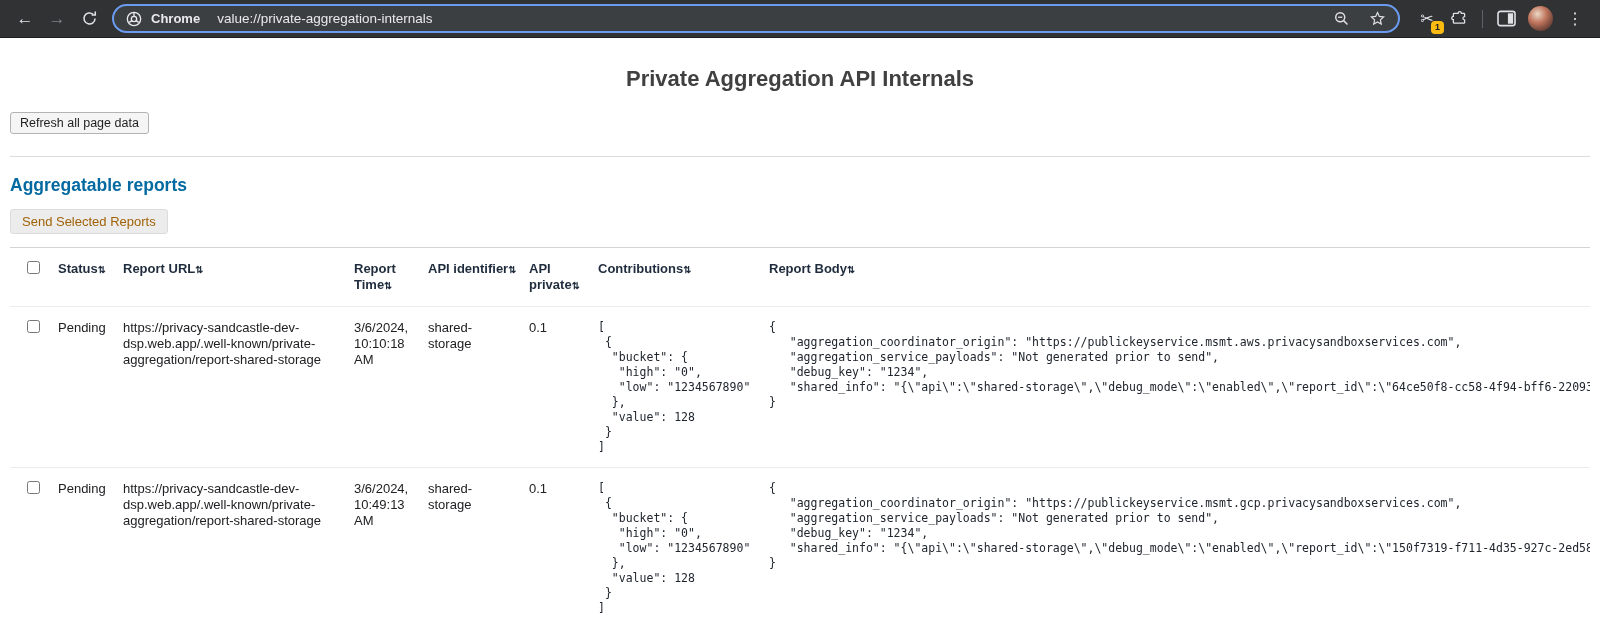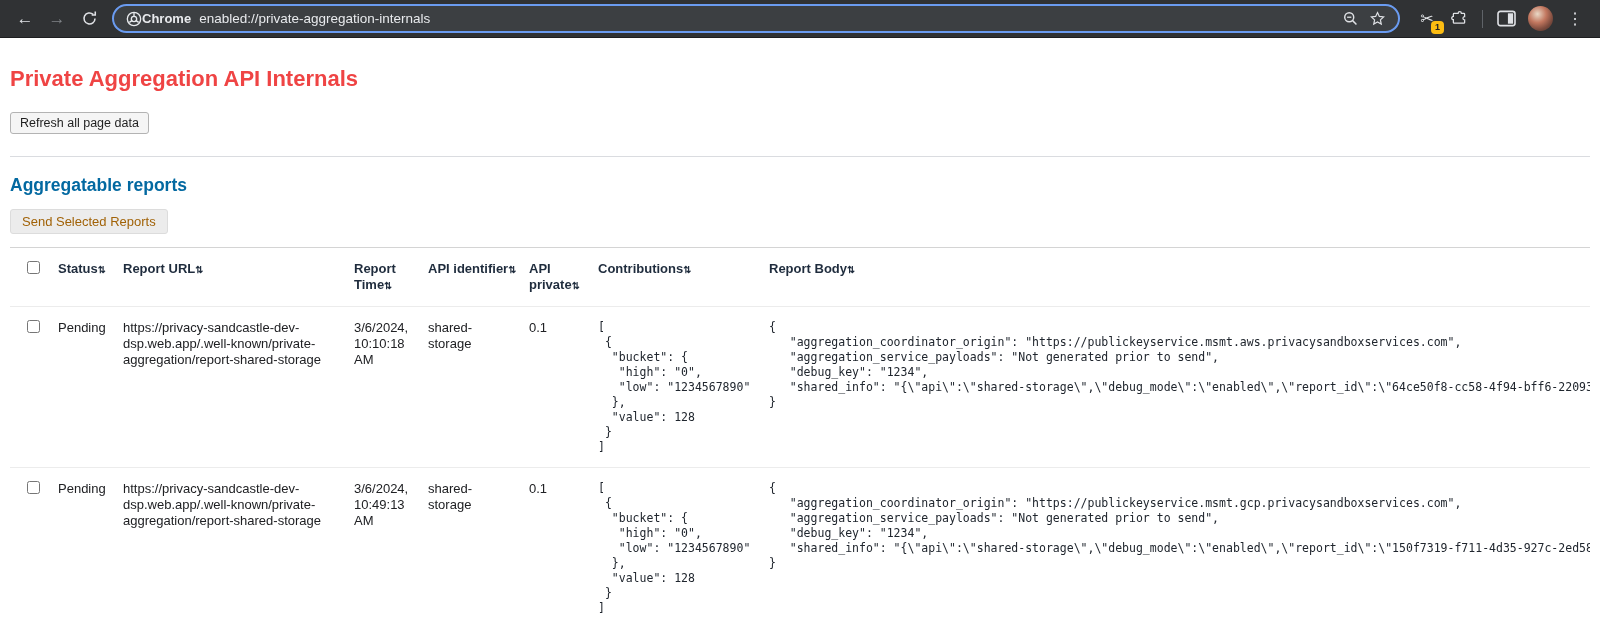--- a/index.html
+++ b/index.html
@@ -7,40 +7,40 @@
     font-family: "Liberation Sans", sans-serif; color: #202124; }
 
   
   .toolbar { height: 38px; background: #303234; display: flex; align-items: center;
     padding: 0 10px; gap: 2px; border-bottom: 1px solid #1d1e20; }
   .nav-btn { width: 30px; height: 30px; display: flex; align-items: center; justify-content: center;
     color: #dfe1e5; font-size: 17px; border-radius: 50%; flex: 0 0 auto; }
   .nav-btn.disabled { color: #7f8388; }
   .omnibox { flex: 1 1 auto; height: 29px; margin: 0 10px 0 6px; background: #3c3f42;
     border: 2px solid #6a9bf0; border-radius: 16px; display: flex; align-items: center;
-    padding: 0 12px; min-width: 0; }
+    padding: 0 12px; gap: 9px; min-width: 0; }
   .chrome-logo { flex: 0 0 auto; display: flex; }
   .chrome-label { color: #e8eaed; font-weight: bold; font-size: 13px; flex: 0 0 auto; }
   .url-text { color: #e8eaed; font-size: 13.5px; flex: 1 1 auto; white-space: nowrap;
     overflow: hidden; margin-left: 8px; }
   .omni-icon { flex: 0 0 auto; display: flex; align-items: center; margin-left: 10px; }
   .tool-icon { width: 30px; height: 30px; display: flex; align-items: center; justify-content: center;
     color: #dfe1e5; position: relative; flex: 0 0 auto; }
   .scissors-glyph { font-size: 16px; color: #e4e6e9; }
   .ext-badge { position: absolute; right: -2px; bottom: 0; background: #fbbc12; color: #202124;
     font-size: 9px; font-weight: bold; line-height: 13px; min-width: 13px; text-align: center;
     border-radius: 4px; padding: 0 2px; }
   .separator { width: 1px; height: 18px; background: #5f6368; margin: 0 6px; flex: 0 0 auto; }
   .avatar { width: 25px; height: 25px; border-radius: 50%; flex: 0 0 auto; margin: 0 5px;
     background: radial-gradient(circle at 38% 32%, #e9d8c6 0%, #c2775f 38%, #7a4a3d 68%, #402e2a 100%); }
   .kebab { font-size: 16px; }
 
   
   .content { padding: 0 10px; }
-  h1.page-title { font-size: 22px; font-weight: bold; color: #ef4444; margin: 28px 0 0 0; }
+  h1.page-title { font-size: 22px; font-weight: bold; color: #404040; margin: 28px 0 0 0; text-align: center; }
   .top-buttons { margin-top: 20px; display: flex; gap: 30px; }
   .btn { font-family: "Liberation Sans", sans-serif; font-size: 12.5px; color: #1f1f1f;
     background: #f5f5f5; border: 1px solid #b3b3b3; border-radius: 3px; padding: 3px 9px;
     cursor: pointer; }
   .divider { border: none; border-top: 1px solid #dadce0; margin: 22px 0 0 0; }
   h2.section-title { font-size: 17.5px; font-weight: bold; color: #0369a1; margin: 18px 0 0 0; }
   .btn.disabled-btn { color: #a16207; background: #ececec; border: 1px solid #dcdcdc;
     padding: 4px 11px; font-size: 13px; cursor: default; margin-top: 13px; }
 
   
@@ -74,21 +74,21 @@
 
   <div class="omnibox">
     <span class="chrome-logo">
       <svg width="16" height="16" viewBox="0 0 24 24">
         <circle cx="12" cy="12" r="10" fill="none" stroke="#e8eaed" stroke-width="2"></circle>
         <circle cx="12" cy="12" r="4" fill="none" stroke="#e8eaed" stroke-width="2"></circle>
         <path d="M12 2v6M5 17l4.5-3M19 17l-4.5-3" stroke="#e8eaed" stroke-width="2" fill="none"></path>
       </svg>
     </span>
     <span class="chrome-label">Chrome</span>
-    <span class="url-text">enabled://private-aggregation-internals</span>
+    <span class="url-text">value://private-aggregation-internals</span>
     <span class="omni-icon">
       <svg width="17" height="17" viewBox="0 0 20 20">
         <circle cx="8.5" cy="8.5" r="5.3" fill="none" stroke="#dfe1e5" stroke-width="1.7"></circle>
         <line x1="12.5" y1="12.5" x2="17" y2="17" stroke="#dfe1e5" stroke-width="1.7"></line>
         <line x1="6" y1="8.5" x2="11" y2="8.5" stroke="#dfe1e5" stroke-width="1.5"></line>
       </svg>
     </span>
     <span class="omni-icon">
       <svg width="17" height="17" viewBox="0 0 24 24">
         <path d="M12 3.6l2.6 5.5 6 .7-4.5 4.1 1.2 5.9L12 16.9 6.7 19.8l1.2-5.9-4.5-4.1 6-.7z" fill="none" stroke="#dfe1e5" stroke-width="1.7"></path>

